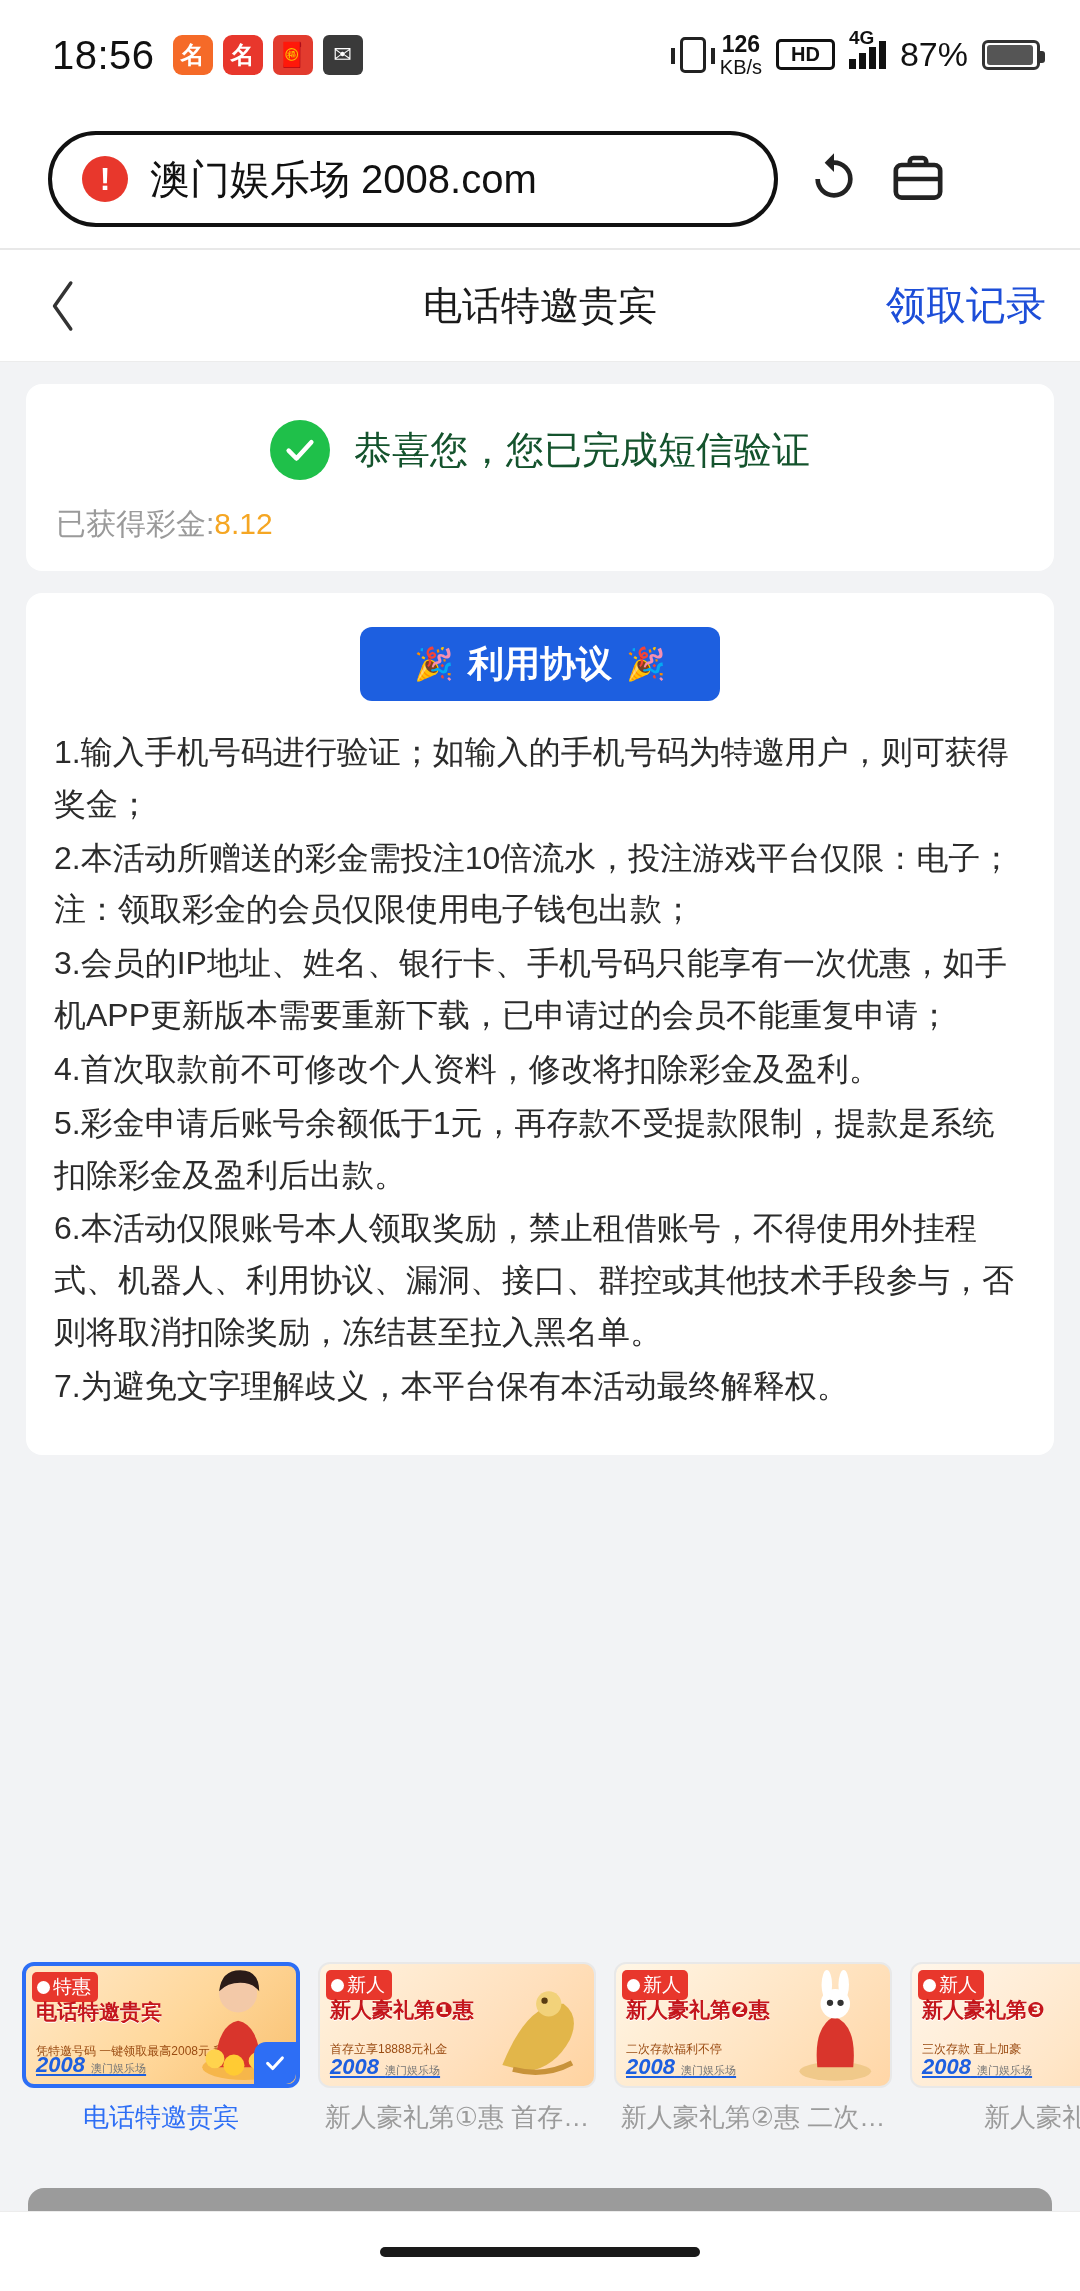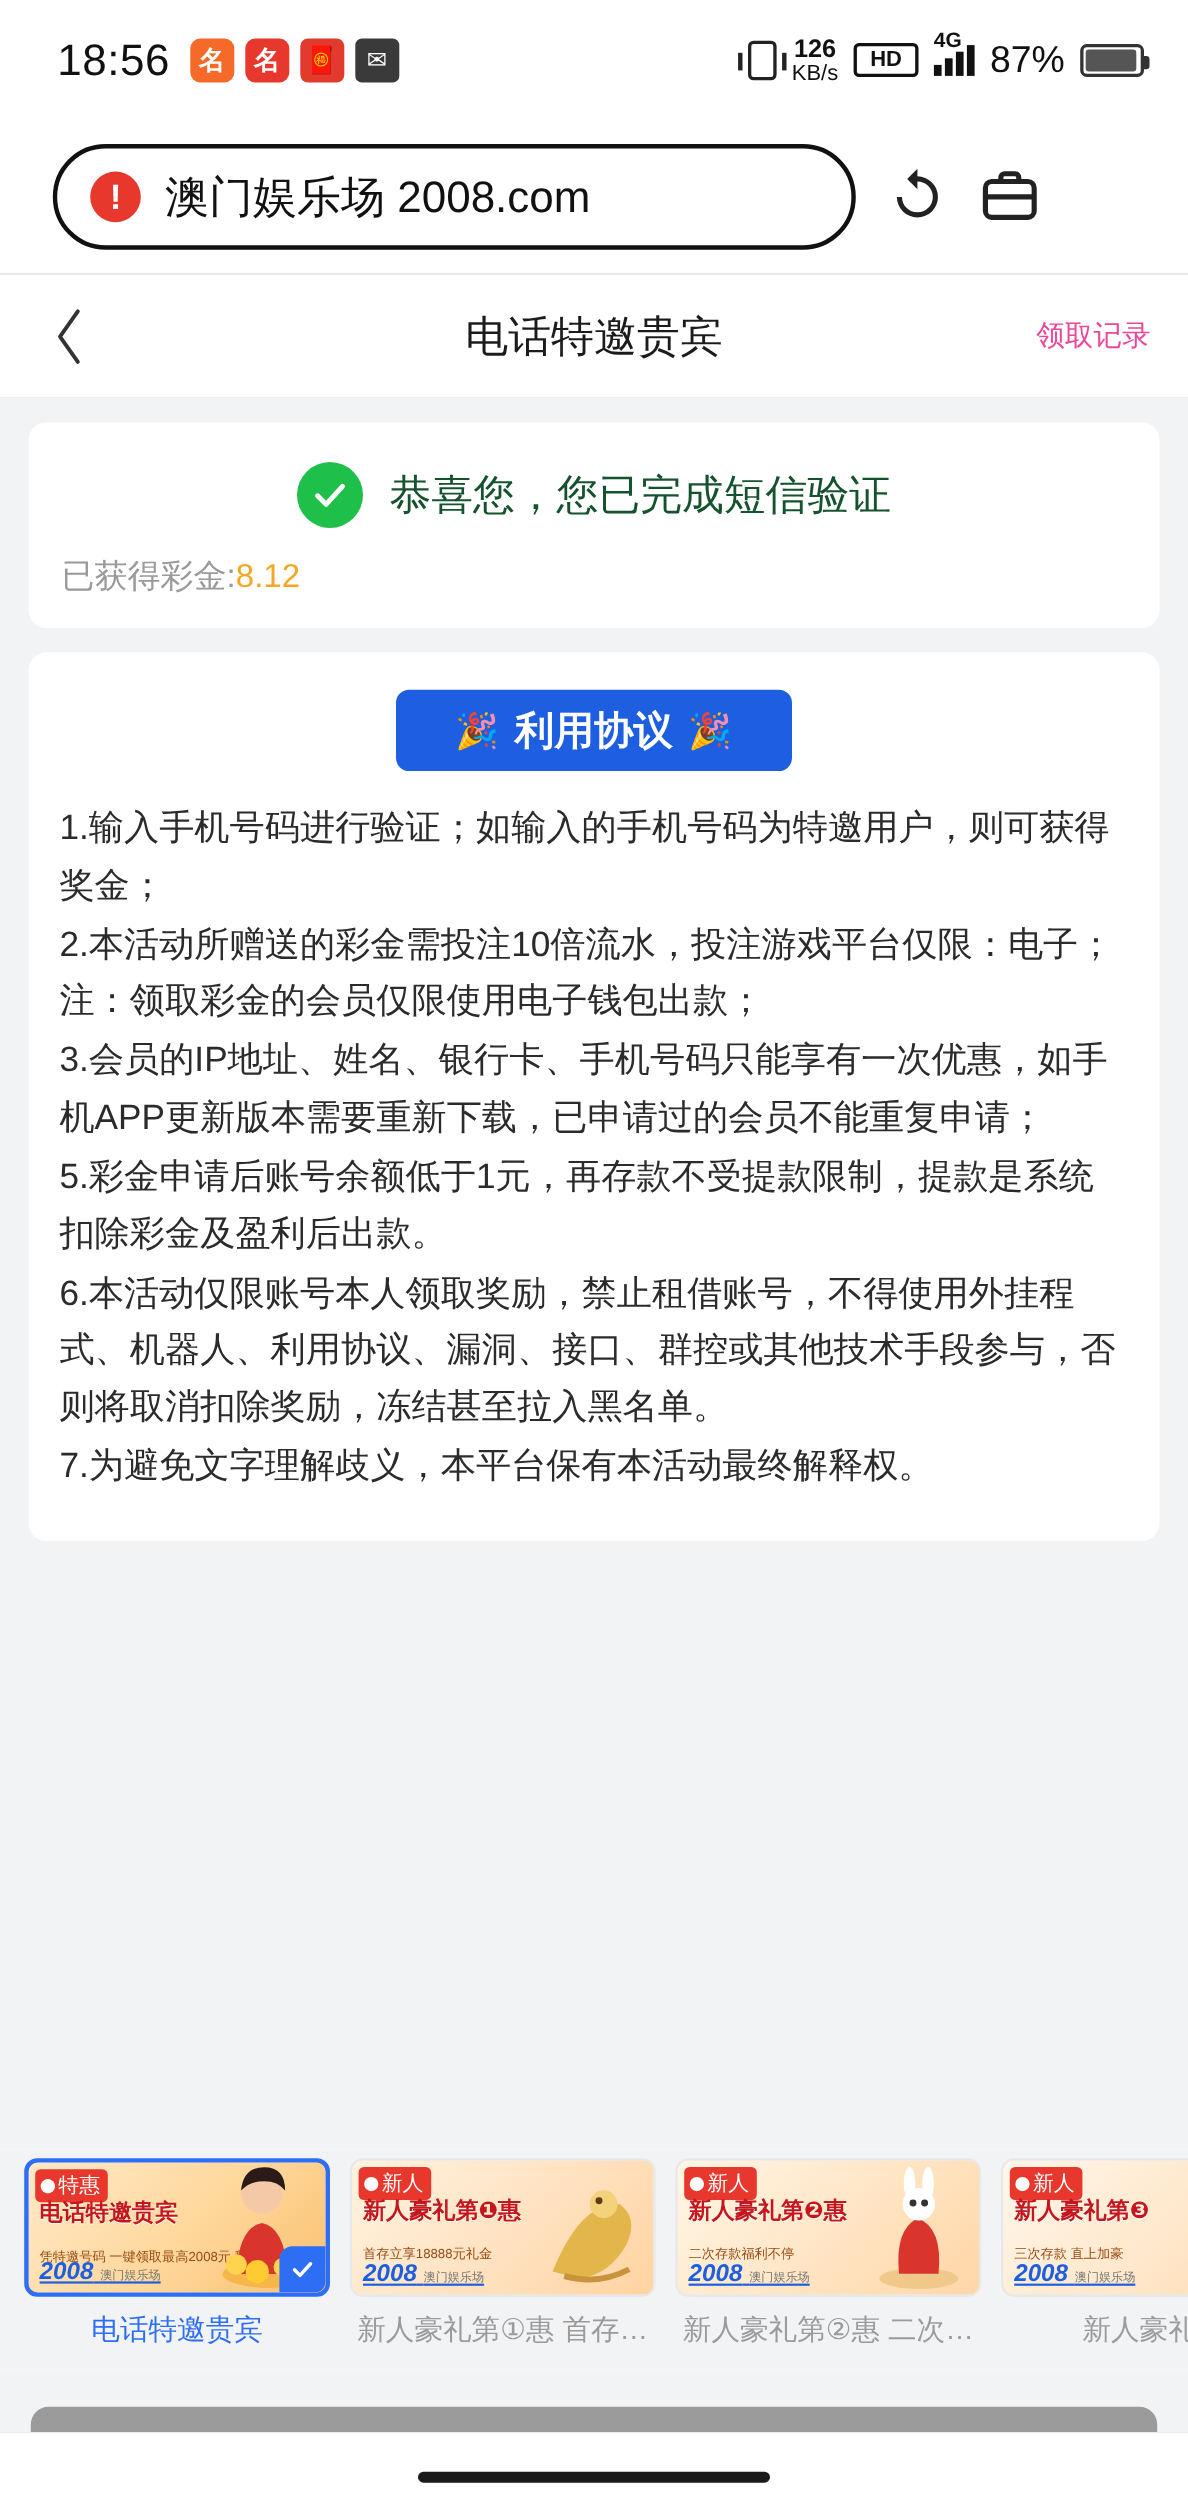--- a/index.html
+++ b/index.html
@@ -103,21 +103,21 @@
     border-bottom: 1px solid #ececec;
   }
   .back-chevron {
     width: 60px; height: 60px; display:flex; align-items:center; justify-content:center;
   }
   .ph-title {
     position: absolute; left: 0; right: 0; text-align: center;
     font-size: 39px; color: #1b1b1b;
   }
   .ph-action {
-    margin-left: auto; font-size: 26px; color: #ec4899; position: relative; z-index:2;
+    margin-left: auto; font-size: 40px; color: #1d4ed8; position: relative; z-index:2;
   }
 
   
   .content {
     background: #f2f3f5;
     padding: 22px 26px 0 26px;
     height: 1592px;
     overflow: hidden;
   }
   .card {
@@ -303,20 +303,21 @@
   <div class="card card2">
     <div class="notice-badge">
       <span class="emoji">🎉</span>
       <span>利用协议</span>
       <span class="emoji">🎉</span>
     </div>
     <div class="rules">
       <p>1.输入手机号码进行验证；如输入的手机号码为特邀用户，则可获得奖金；</p>
       <p>2.本活动所赠送的彩金需投注10倍流水，投注游戏平台仅限：电子；注：领取彩金的会员仅限使用电子钱包出款；</p>
       <p>3.会员的IP地址、姓名、银行卡、手机号码只能享有一次优惠，如手机APP更新版本需要重新下载，已申请过的会员不能重复申请；</p>
+      <p>4.首次取款前不可修改个人资料，修改将扣除彩金及盈利。</p>
       <p>5.彩金申请后账号余额低于1元，再存款不受提款限制，提款是系统扣除彩金及盈利后出款。</p>
       <p>6.本活动仅限账号本人领取奖励，禁止租借账号，不得使用外挂程式、机器人、利用协议、漏洞、接口、群控或其他技术手段参与，否则将取消扣除奖励，冻结甚至拉入黑名单。</p>
       <p>7.为避免文字理解歧义，本平台保有本活动最终解释权。</p>
     </div>
   </div>
 </div>
 
 <div class="promo-strip">
 
   <div class="promo-item selected">

